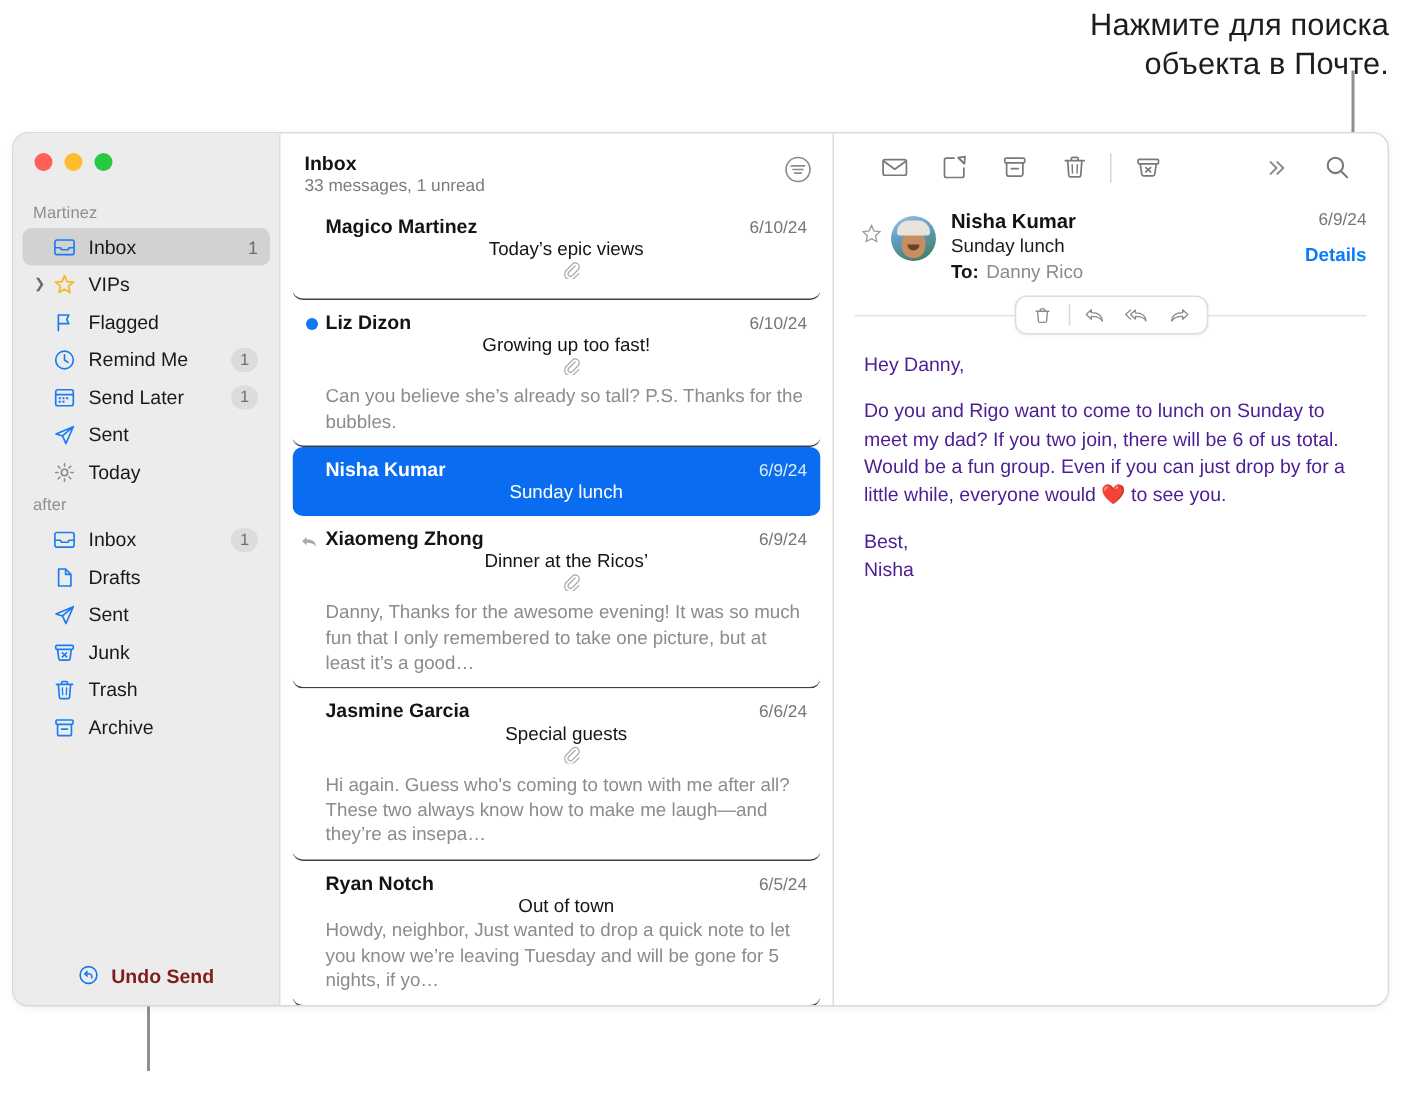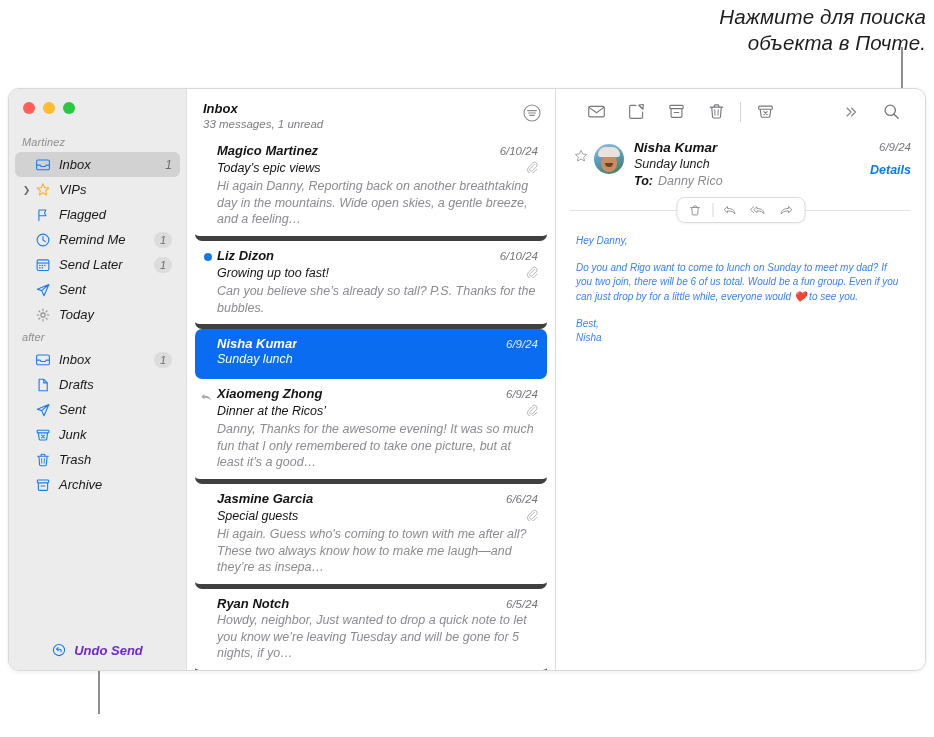--- a/index.html
+++ b/index.html
@@ -3,21 +3,21 @@
 <meta charset="utf-8">
 <style>
   * { box-sizing: border-box; margin: 0; padding: 0; }
   html, body {
     width: 934px; height: 737px;
     background: #ffffff;
     font-family: "Liberation Sans", "DejaVu Sans", sans-serif;
     -webkit-font-smoothing: antialiased;
     overflow: hidden;
   }
-  #root { position: relative; width: 934px; height: 578px; font-style: italic; }
+  #root { position: relative; width: 934px; height: 578px; }
 
   
   .callout-text {
     position: absolute;
     font-size: 20.5px;
     color: #1d1d1f;
     line-height: 1.28;
     letter-spacing: 0.1px;
     white-space: pre-line;
   }
@@ -100,21 +100,21 @@
     border-radius: 9px;
     min-width: 18px; height: 16px;
     display: flex; align-items: center; justify-content: center;
     padding: 0 5px;
     font-size: 11px;
   }
   #undo-send-bar {
     height: 40px;
     display: flex; align-items: center; justify-content: center;
     gap: 8px;
-    color: #6d28d9;
+    color: #7f1d1d;
     font-size: 13px;
     font-weight: bold;
   }
   #undo-send-bar svg { display: block; }
 
   
   #msglist {
     width: 370px; flex: 0 0 370px;
     background: #ffffff;
     border-left: 1px solid #dedede;
@@ -128,37 +128,38 @@
   }
   #msglist-title { font-size: 13px; font-weight: bold; color: #141416; }
   #msglist-sub { font-size: 11.5px; color: #7c7c80; margin-top: 2px; }
   #filter-btn { margin-top: 3px; }
 
   .msg-rows { flex: 1 1 auto; padding: 0 8px; overflow: hidden; }
   .msg-row {
     position: relative;
     padding: 7px 9px 8px 22px;
     border-radius: 7px;
-    border-bottom: 5px solid #404040;
+    border-bottom: 1px solid #404040;
   }
   .msg-row.selected {
     background: #0a6cf0;
     border-bottom-color: transparent;
   }
   .msg-line1 {
     display: flex; align-items: baseline; justify-content: space-between;
   }
   .msg-sender {
     font-size: 13px; font-weight: bold; color: #141416;
     white-space: nowrap; overflow: hidden; text-overflow: ellipsis;
   }
   .msg-date { font-size: 11.5px; color: #75757a; flex: 0 0 auto; margin-left: 8px; }
   .msg-line2 {
     display: flex; align-items: center; justify-content: space-between;
     margin-top: 1px;
+    flex-direction: column;
   }
   .msg-subject { font-size: 12.5px; color: #141416; }
   .msg-preview {
     font-size: 12.5px; color: #8b8b90;
     line-height: 1.33; margin-top: 1px;
   }
   .msg-row.selected .msg-sender,
   .msg-row.selected .msg-subject { color: #ffffff; }
   .msg-row.selected .msg-date,
   .msg-row.selected .msg-preview { color: #e0ebfd; }
@@ -235,22 +236,22 @@
     height: 26px;
     display: flex; align-items: center;
     padding: 0 5px; gap: 2px;
     box-shadow: 0 1px 2px rgba(0,0,0,0.05);
   }
   .ha-btn { width: 26px; height: 22px; display:flex; align-items:center; justify-content:center;}
   .ha-sep { width: 1px; height: 14px; background: #d8d8d8; margin: 0 2px; }
 
   #msg-body {
     padding: 10px 20px 0 20px;
-    font-size: 10px;
-    color: #3b82f6;
+    font-size: 13px;
+    color: #4c1d95;
     line-height: 1.42;
     flex: 1 1 auto;
   }
   #msg-body p { margin-bottom: 13px; }
   #msg-body p:last-child { margin-bottom: 0; }
 </style>
 </head>
 <body>
 
 <div id="root">
@@ -442,21 +443,20 @@
             <div class="msg-line1">
        <div class="msg-sender">Magico Martinez</div>
        <div class="msg-date">6/10/24</div>
      </div>
      <div class="msg-line2">
        <div class="msg-subject">Today’s epic views</div>
        <div class="clip-ico"><svg width="12" height="12" viewBox="0 0 16 16">
                   <path d="M11.2 4.4 5.6 10a2.1 2.1 0 0 0 3 3l5.2-5.2a3.5 3.5 0 0 0-5-5L3.4 8.2a4.9 4.9 0 0 0 7 7l4.2-4.2" fill="none" stroke="#a8a8ad" stroke-width="1.1" stroke-linecap="round"></path>
                 </svg></div>
      </div>
-     <div class="msg-preview">Hi again Danny, Reporting back on another breathtaking day in the mountains. Wide open skies, a gentle breeze, and a feeling…</div>
           </div>
           <div class="msg-row">
             <div class="unread-dot"></div>
             <div class="msg-line1">
        <div class="msg-sender">Liz Dizon</div>
        <div class="msg-date">6/10/24</div>
      </div>
      <div class="msg-line2">
        <div class="msg-subject">Growing up too fast!</div>
        <div class="clip-ico"><svg width="12" height="12" viewBox="0 0 16 16">
@@ -501,20 +501,24 @@
        <div class="clip-ico"><svg width="12" height="12" viewBox="0 0 16 16">
                   <path d="M11.2 4.4 5.6 10a2.1 2.1 0 0 0 3 3l5.2-5.2a3.5 3.5 0 0 0-5-5L3.4 8.2a4.9 4.9 0 0 0 7 7l4.2-4.2" fill="none" stroke="#a8a8ad" stroke-width="1.1" stroke-linecap="round"></path>
                 </svg></div>
      </div>
      <div class="msg-preview">Hi again. Guess who's coming to town with me after all? These two always know how to make me laugh—and they’re as insepa…</div>
           </div>
           <div class="msg-row">
             <div class="msg-line1">
        <div class="msg-sender">Ryan Notch</div>
        <div class="msg-date">6/5/24</div>
+     </div>
+     <div class="msg-line2">
+       <div class="msg-subject">Out of town</div>
+
      </div>
      <div class="msg-preview">Howdy, neighbor, Just wanted to drop a quick note to let you know we’re leaving Tuesday and will be gone for 5 nights, if yo…</div>
           </div>
         </div>
     </div>
 
     <div id="reader">
 
       <div id="toolbar">
         <div class="tb-btn">

